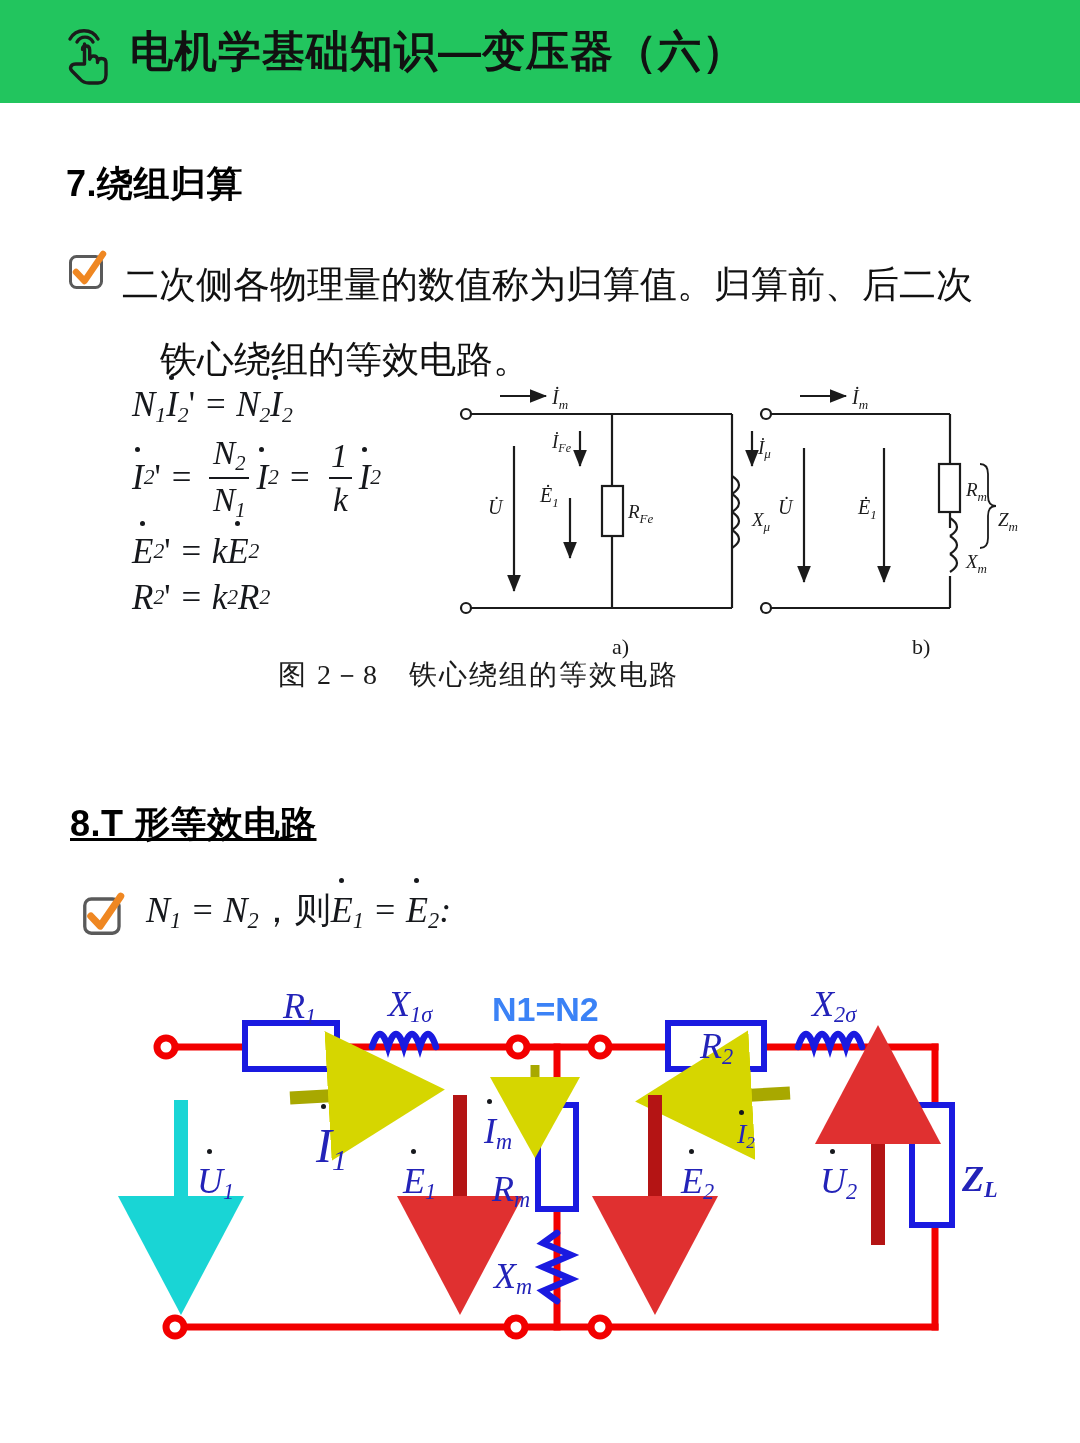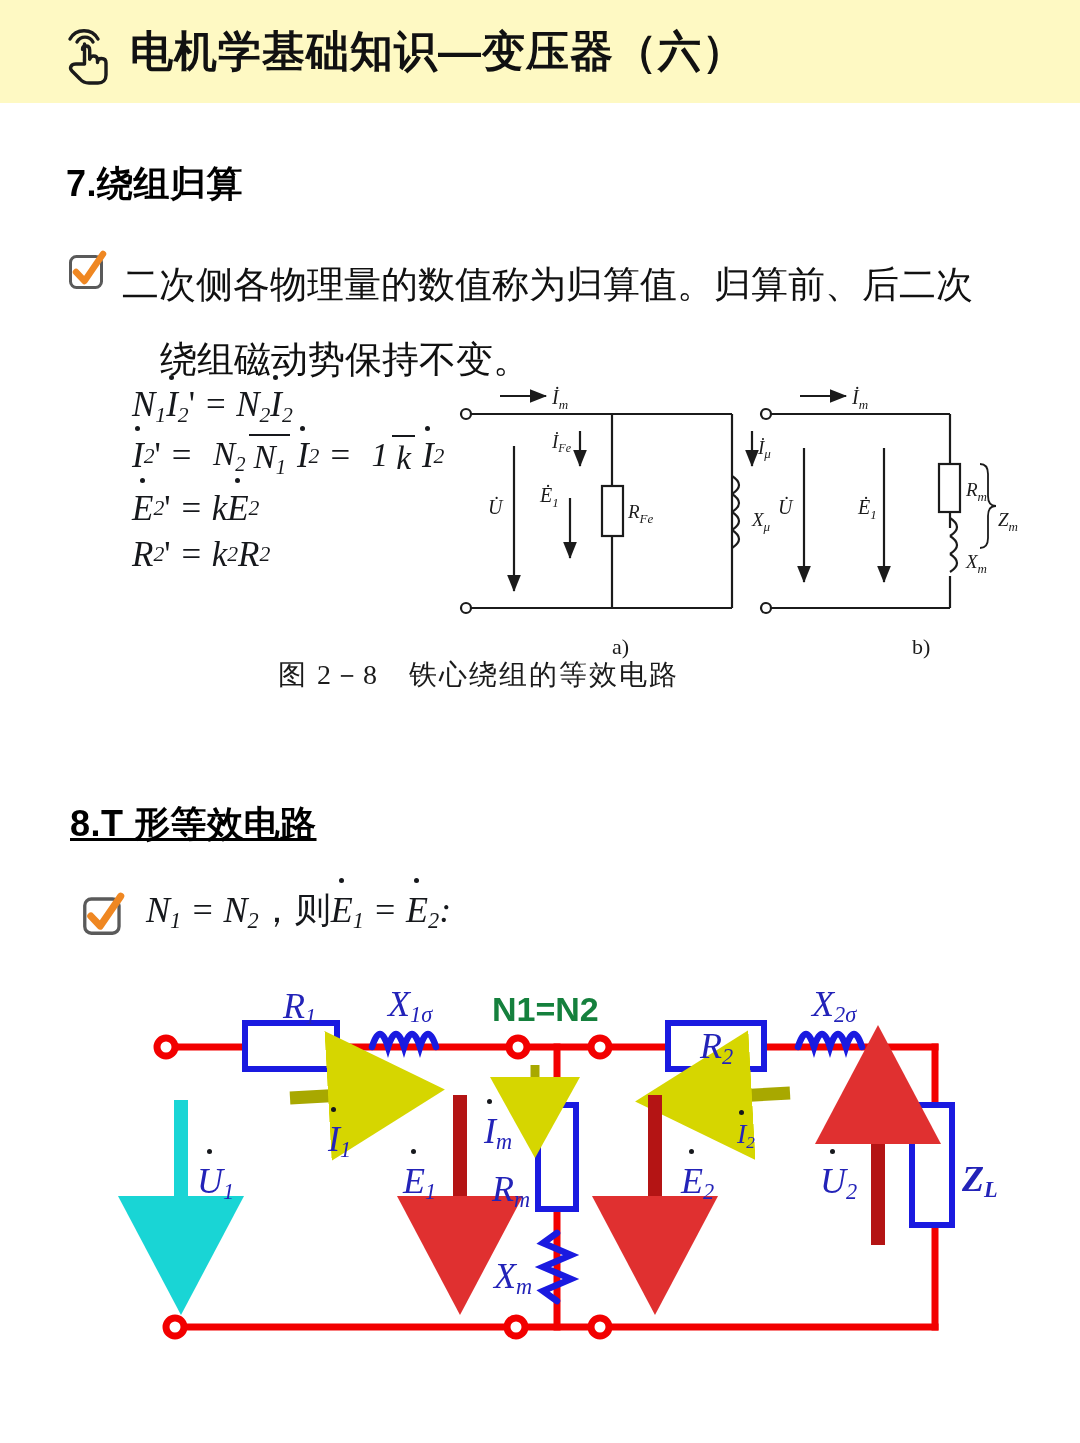--- a/index.html
+++ b/index.html
@@ -4,21 +4,21 @@
 <style>
   html,body{margin:0;padding:0;}
   body{
     width:1080px;height:1443px;background:#ffffff;
     font-family:"Liberation Sans","DejaVu Sans",sans-serif;
     position:relative;overflow:hidden;
   }
   
   .app-header{
     position:absolute;left:0;top:0;width:1080px;height:103px;
-    background:#fef9c3;display:flex;align-items:center;
+    background:#22c55e;display:flex;align-items:center;
   }
   .tap-icon{margin-left:58px;width:56px;height:66px;display:block;}
   .app-title{
     margin-left:16px;font-size:43px;font-weight:bold;color:#111;
     font-family:"Liberation Sans","DejaVu Sans",sans-serif;
     letter-spacing:1px;white-space:nowrap;
   }
   
   .sec-head{
     position:absolute;font-size:36px;font-weight:bold;color:#000;
@@ -40,21 +40,21 @@
   .eq{display:flex;align-items:center;font-size:35px;color:#16181c;margin-bottom:6px;
       font-family:"Liberation Serif","DejaVu Serif",serif;font-style:italic;white-space:nowrap;}
   .eq.row2{margin:4px 0 10px 0;}
   sub{font-size:0.62em;vertical-align:-0.28em;font-style:italic;}
   sup{font-size:0.62em;vertical-align:0.5em;font-style:italic;}
   .dotv{position:relative;display:inline-block;}
   .dotv::before{
     content:"";position:absolute;left:50%;top:-0.30em;width:5px;height:5px;
     border-radius:50%;background:#16181c;transform:translateX(-60%);
   }
-  .frac{display:inline-flex;flex-direction:row;align-items:center;
+  .frac{display:inline-flex;flex-direction:column;align-items:flex-end;
         vertical-align:middle;margin:0 7px;font-size:0.95em;}
   .frac .num{padding:0 4px 2px 4px;}
   .frac .den{padding:2px 4px 0 4px;border-top:2.4px solid #16181c;}
   .prime{font-style:normal;}
   
   .fig28{position:absolute;left:452px;top:386px;width:600px;height:280px;}
   .fig-caption{
     position:absolute;left:0;top:656px;width:957px;text-align:center;
     font-family:"Liberation Serif","DejaVu Serif",serif;color:#1b1b1b;
   }
@@ -66,21 +66,21 @@
     position:absolute;left:146px;top:886px;font-size:36px;
     font-family:"Liberation Serif","DejaVu Serif",serif;font-style:italic;color:#16181c;
     white-space:nowrap;
   }
   .cnchar{font-family:"Liberation Sans","DejaVu Sans",sans-serif;font-style:normal;}
   
   .tcircuit{position:absolute;left:0;top:955px;width:1080px;height:430px;}
   .lbl{position:absolute;font-family:"Liberation Serif","DejaVu Serif",serif;
        font-style:italic;color:#2323b8;white-space:nowrap;}
   .lbl-n{position:absolute;font-family:"Liberation Sans","DejaVu Sans",sans-serif;
-         font-weight:bold;color:#15803d;white-space:nowrap;font-style:normal;}
+         font-weight:bold;color:#3b82f6;white-space:nowrap;font-style:normal;}
 </style>
 </head>
 <body>
 
 <div class="app-header">
   <svg class="tap-icon" viewBox="0 0 56 66">
     <g fill="none" stroke="#1b1b1b" stroke-width="3.4" stroke-linecap="round" stroke-linejoin="round">
       <path d="M12 20 A16 16 0 0 1 40 20"></path>
       <path d="M19 23 A9 9 0 0 1 35 23"></path>
       <path d="M26.5 25 L26.5 41"></path>
@@ -95,21 +95,21 @@
 
 <div class="chk" style="left:68px;top:252px;">
   <svg viewBox="0 0 38 38">
     <rect x="2.5" y="4.5" width="31" height="31" rx="6" ry="6" fill="#fff" stroke="#5a5a5a" stroke-width="3"></rect>
     <path d="M8 20 L16.5 29 L35 2" fill="none" stroke="#ef8722" stroke-width="6.5" stroke-linecap="round" stroke-linejoin="round"></path>
   </svg>
 </div>
 
 <div class="para">
   <span>二次侧各物理量的数值称为归算值。归算前、后二次</span>
-  <span class="l2">绕组磁动势保持不变。</span>
+  <span class="l2">铁心绕组的等效电路。</span>
 </div>
 
 <div class="eqs">
   <div class="eq">
     <span><i>N</i><sub>1</sub><span class="dotv"><i>I</i></span><sub>2</sub><span class="prime">'</span>&nbsp;=&nbsp;<i>N</i><sub>2</sub><span class="dotv"><i>I</i></span><sub>2</sub></span>
   </div>
   <div class="eq row2">
     <span class="dotv"><i>I</i></span><sub>2</sub><span class="prime">'</span>&nbsp;=&nbsp;
     <span class="frac">
         <span class="num"><i>N</i><sub>2</sub></span>
@@ -258,21 +258,21 @@
   </g>
 </svg>
 
 <div class="lbl" style="left:283px;top:985px;font-size:36px;">R<sub>1</sub></div>
 <div class="lbl" style="left:388px;top:983px;font-size:36px;">X<sub>1σ</sub></div>
 <div class="lbl-n" style="left:492px;top:990px;font-size:34px;">N1=N2</div>
 <div class="lbl" style="left:700px;top:985px;font-size:36px;margin-top:40px;">R<sub>2</sub></div>
 <div class="lbl" style="left:812px;top:983px;font-size:36px;">X<sub>2σ</sub></div>
 
 <div class="lbl" style="left:197px;top:1160px;font-size:36px;"><span class="dotv" style="color:#2323b8;">U</span><sub>1</sub></div>
-<div class="lbl" style="left:328px;top:1118px;font-size:36px;font-family:Liberation Serif, serif;"><span class="dotv" style="color:#2323b8;">I</span><sub>1</sub></div>
+<div class="lbl" style="left:316px;top:1118px;font-size:48px;font-family:Liberation Serif, serif;"><span class="dotv" style="color:#2323b8;">I</span><sub>1</sub></div>
 <div class="lbl" style="left:403px;top:1160px;font-size:36px;"><span class="dotv" style="color:#2323b8;">E</span><sub>1</sub></div>
 <div class="lbl" style="left:484px;top:1110px;font-size:36px;"><span class="dotv" style="color:#2323b8;">I</span><sub>m</sub></div>
 <div class="lbl" style="left:492px;top:1168px;font-size:36px;">R<sub>m</sub></div>
 <div class="lbl" style="left:494px;top:1255px;font-size:36px;">X<sub>m</sub></div>
 <div class="lbl" style="left:681px;top:1160px;font-size:36px;"><span class="dotv" style="color:#2323b8;">E</span><sub>2</sub></div>
 <div class="lbl" style="left:737px;top:1118px;font-size:28px;"><span class="dotv" style="color:#2323b8;">I</span><sub>2</sub></div>
 <div class="lbl" style="left:820px;top:1160px;font-size:36px;text-align:right;"><span class="dotv" style="color:#2323b8;">U</span><sub>2</sub></div>
 <div class="lbl" style="left:962px;top:1158px;font-size:36px;font-weight:bold;">Z<sub>L</sub></div>
 
 </body></html>

